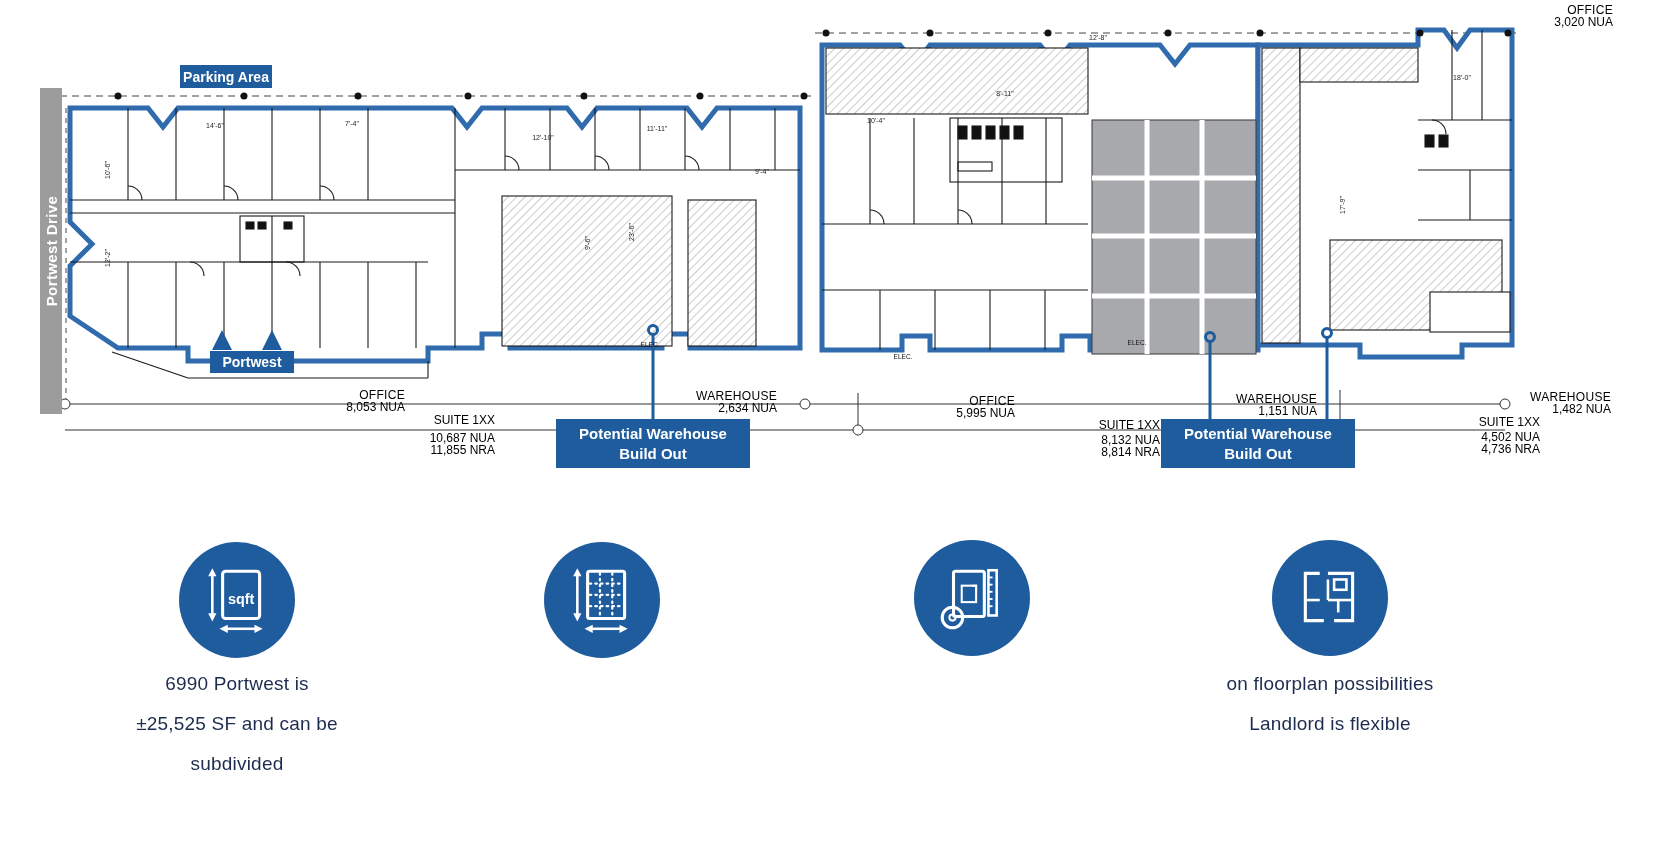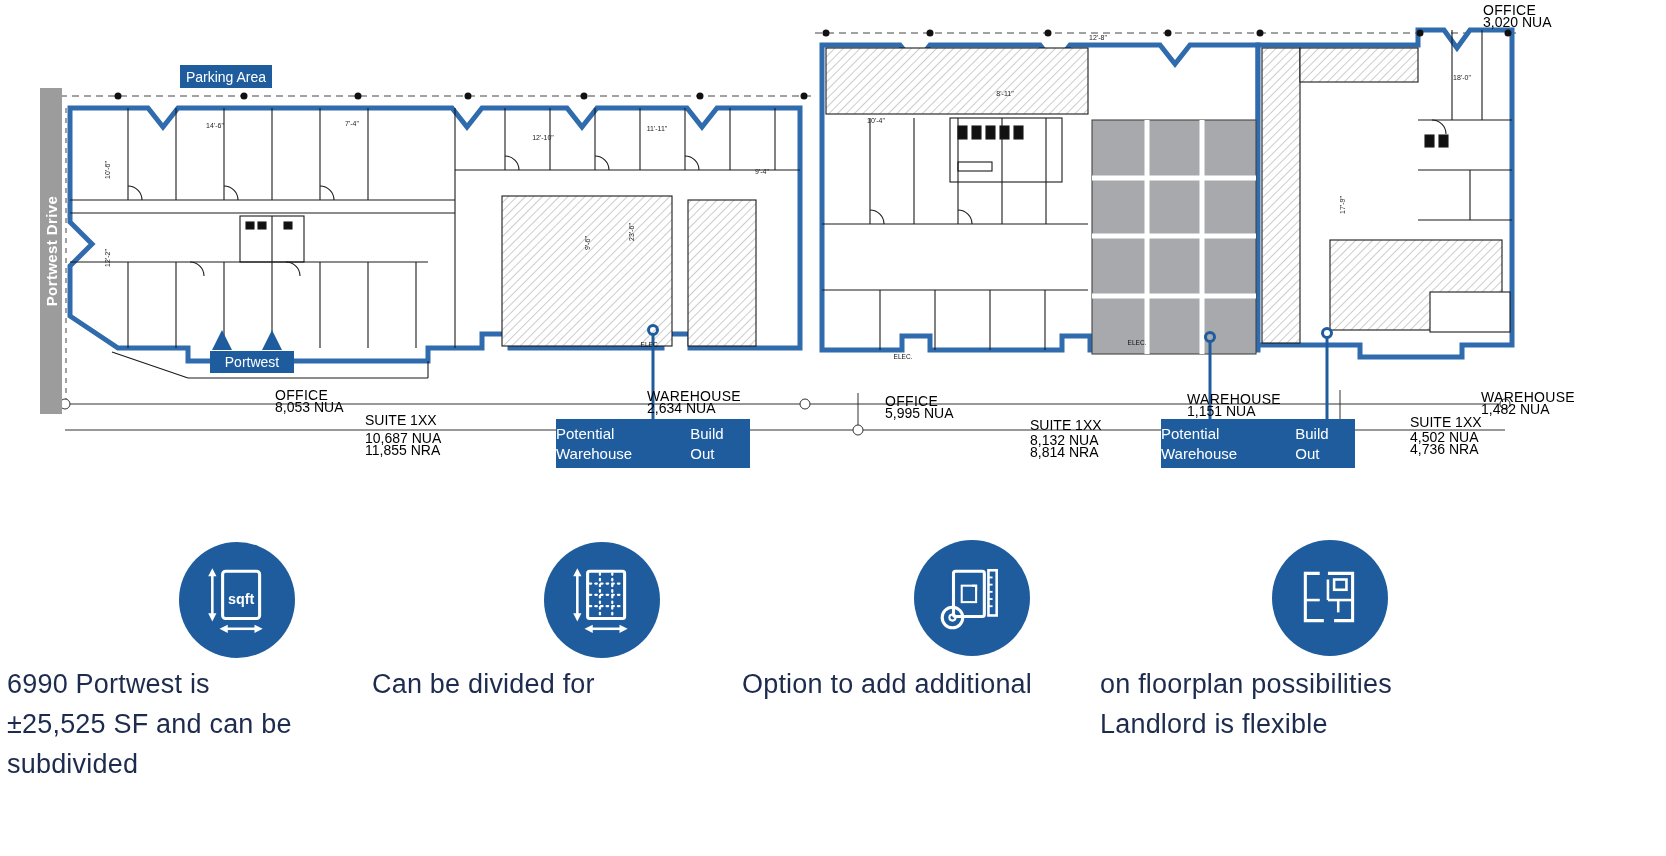--- a/index.html
+++ b/index.html
@@ -3,37 +3,37 @@
 <meta charset="utf-8">
 <style>
   html,body{margin:0;padding:0;background:#fff}
   .canvas{position:relative;width:1666px;height:856px;background:#fff;overflow:hidden;
           font-family:"Liberation Sans",sans-serif;color:#000}
   
   .street{position:absolute;left:40px;top:88px;width:22px;height:326px;background:#9c9c9c}
   .street span{position:absolute;left:50%;top:50%;transform:translate(-50%,-50%) rotate(-90deg);
                white-space:nowrap;color:#fff;font-weight:bold;font-size:15px;letter-spacing:.4px}
   
-  .bluebox{position:absolute;background:#1e5c9e;color:#fff;font-weight:normal;
-           display:flex;align-items:center;justify-content:center;text-align:left}
+  .bluebox{position:absolute;background:#1e5c9e;color:#fff;font-weight:bold;
+           display:flex;align-items:center;justify-content:center;text-align:center}
   .parking{left:180px;top:65px;width:92px;height:23px;font-size:14px}
   .loading{left:210px;top:351px;width:84px;height:22px;font-size:14px}
-  .callout{width:194px;height:49px;font-size:15px;line-height:20px}
+  .callout{flex-direction:column;width:194px;height:49px;font-size:15px;line-height:20px}
   .callout.c1{left:556px;top:419px}
   .callout.c2{left:1161px;top:419px}
   
-  .area-label,.suite-label,.suite-values{position:absolute;width:130px;text-align:left;
-           font-size:14px;line-height:12px;color:#000}
+  .area-label,.suite-label,.suite-values{position:absolute;width:130px;text-align:right;
+           font-size:12px;line-height:12px;color:#000}
   .area-label .al-name{letter-spacing:.3px}
   
   svg.plan{position:absolute;left:0;top:0}
   
   .feature-icon{position:absolute;width:116px;height:116px;border-radius:50%;background:#1e5c9e;
                 display:flex;align-items:center;justify-content:center}
-  .caption{position:absolute;width:460px;font-size:27px;line-height:40px;
+  .caption{position:absolute;width:460px;text-align:center;font-size:19px;line-height:40px;
            color:#1d2c4e;letter-spacing:.2px}
 </style>
 </head>
 <body>
 
 <div class="canvas">
 
   <svg class="plan" width="1666" height="480" viewBox="0 0 1666 480">
     <defs>
       <pattern id="hat" width="6" height="6" patternUnits="userSpaceOnUse" patternTransform="rotate(45)">
@@ -345,23 +345,21 @@
       <line x1="44" y1="38" x2="44" y2="50" stroke-width="2.5"></line>
     </svg>
   </div>
 
   <div class="caption" style="left:7px;top:664px">
     <div>6990 Portwest is</div>
     <div>±25,525 SF and can be</div>
     <div>subdivided</div>
   </div>
   <div class="caption" style="left:372px;top:664px">
-    <div>Can be divided for</div>
   </div>
   <div class="caption" style="left:742px;top:664px">
-    <div>Option to add additional</div>
   </div>
   <div class="caption" style="left:1100px;top:664px">
     <div>on floorplan possibilities</div>
     <div>Landlord is flexible</div>
   </div>
 
 </div>
 
 </body></html>

